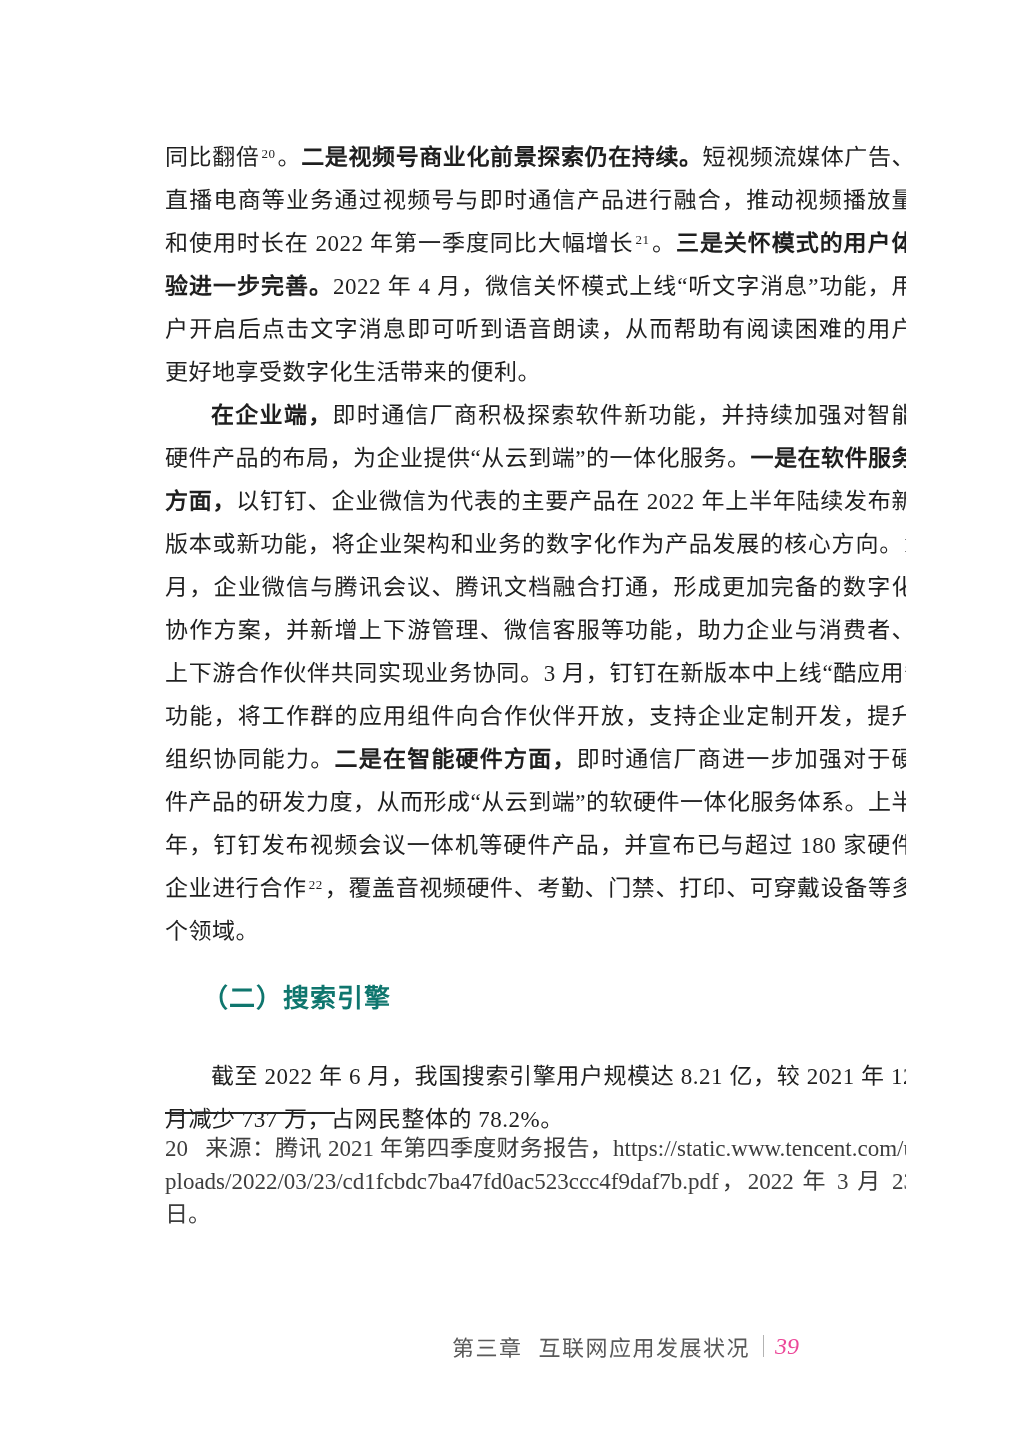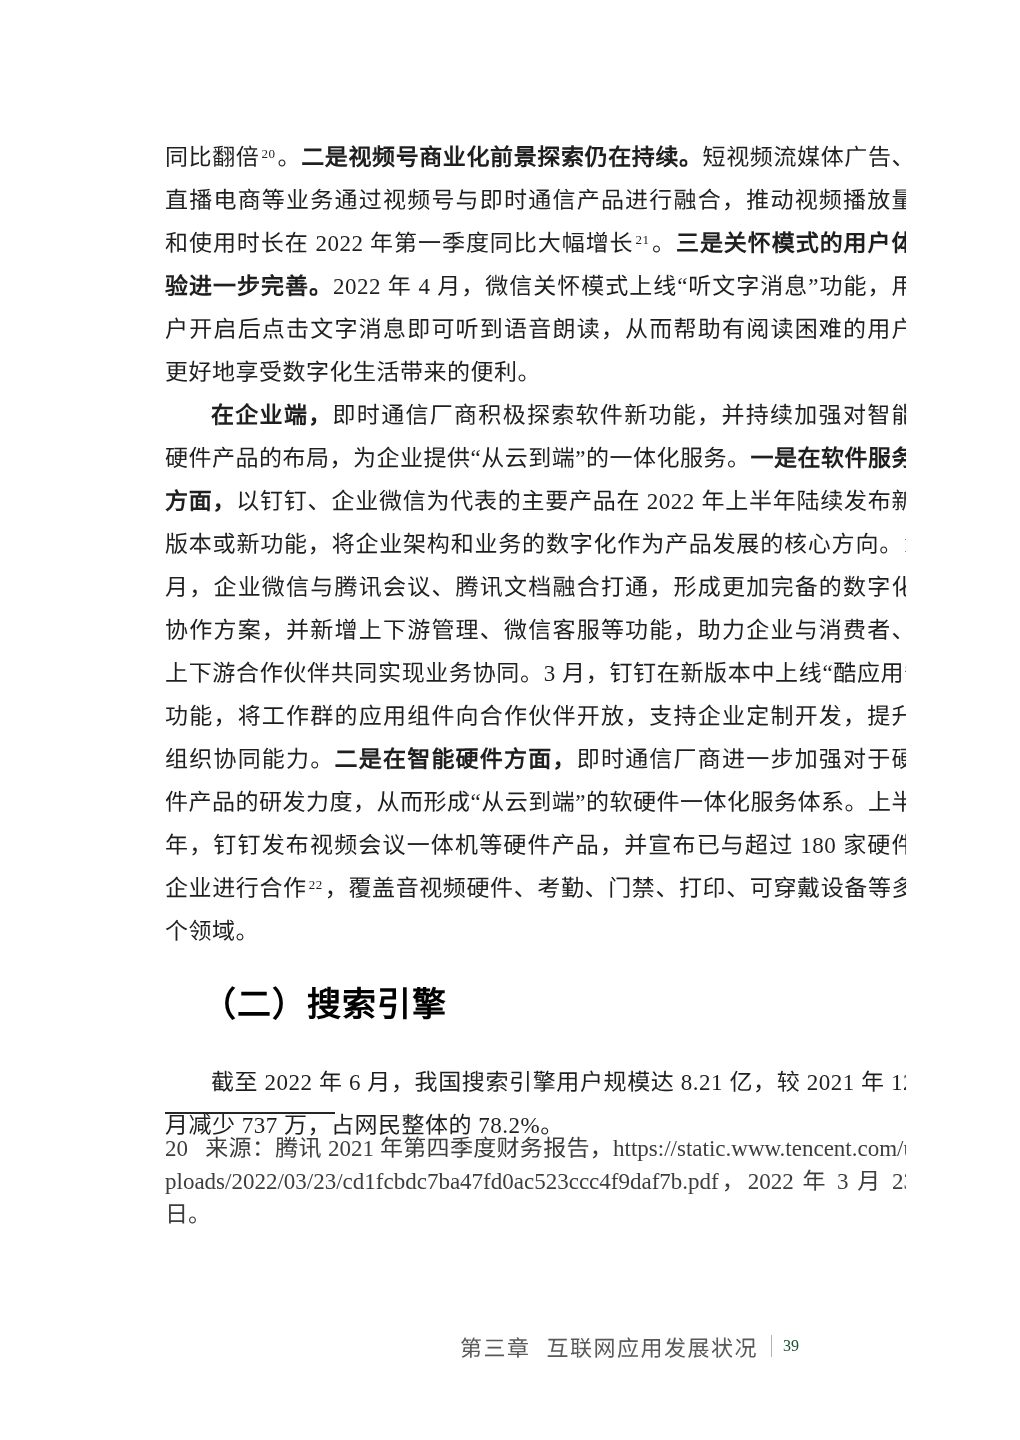--- a/index.html
+++ b/index.html
@@ -35,27 +35,27 @@
   .para sup {
     font-size: 13px;
     line-height: 0;
     position: relative;
     top: -0.55em;
     vertical-align: baseline;
     margin: 0 2px;
   }
   
   .heading {
-    margin: 30px 0 36px 0;
+    margin: 24px 0 36px 0;
     padding-left: 37px;
     font-family: "Liberation Sans", "DejaVu Sans", sans-serif;
     font-weight: 700;
-    font-size: 34px;
+    font-size: 26px;
     line-height: 42px;
-    color: #000000;
+    color: #0f766e;
     letter-spacing: 1px;
   }
   
   .footnotes {
     position: absolute;
     top: 1104px;
     left: 165px;
     width: 750px;
     color: #3d3d3d;
   }
@@ -90,23 +90,24 @@
   }
   .f-chapter { margin-right: 16px; }
   .f-divider {
     display: inline-block;
     width: 1px;
     height: 22px;
     background: #b3b3b3;
     margin: 0 11px 0 13px;
   }
   .f-page {
-    font-size: 16px;
-    color: #14532d;
+    font-size: 24px;
+    color: #ec4899;
     letter-spacing: 0;
+    font-style: italic;
   }
 </style>
 </head>
 <body>
 
 <div class="page">
 
   <div class="body-text">
     <p class="para"><span>同比翻倍</span><sup>20</sup><span>。</span><span class="b">二是视频号商业化前景探索仍在持续。</span><span>短视频流媒体广告、直播电商等业务通过视频号与即时通信产品进行融合，推动视频播放量和使用时长在 2022 年第一季度同比大幅增长</span><sup>21</sup><span>。</span><span class="b">三是关怀模式的用户体验进一步完善。</span><span>2022 年 4 月，微信关怀模式上线“听文字消息”功能，用户开启后点击文字消息即可听到语音朗读，从而帮助有阅读困难的用户更好地享受数字化生活带来的便利。</span></p>
 

